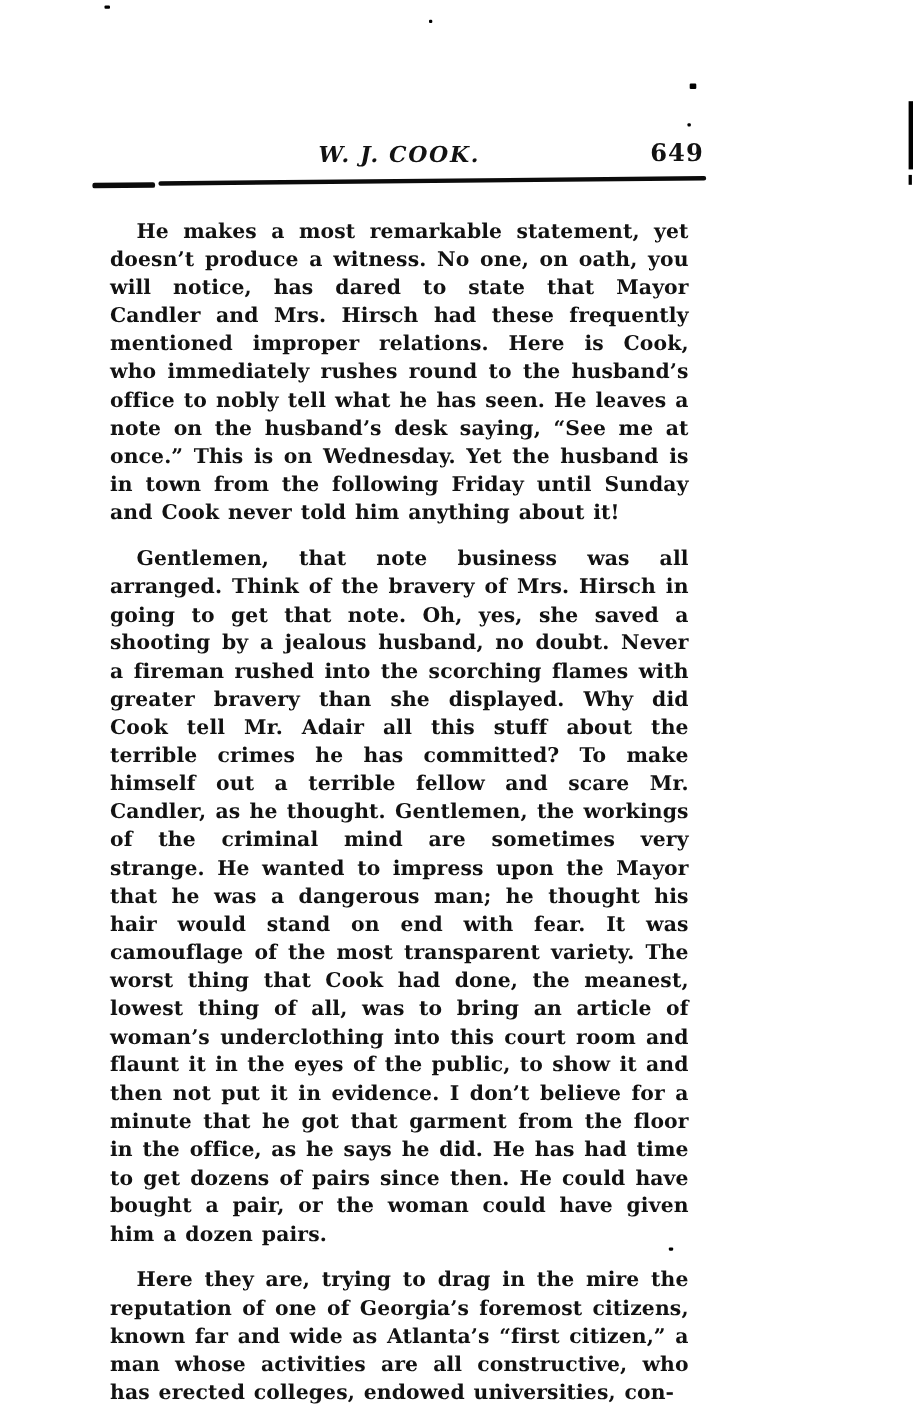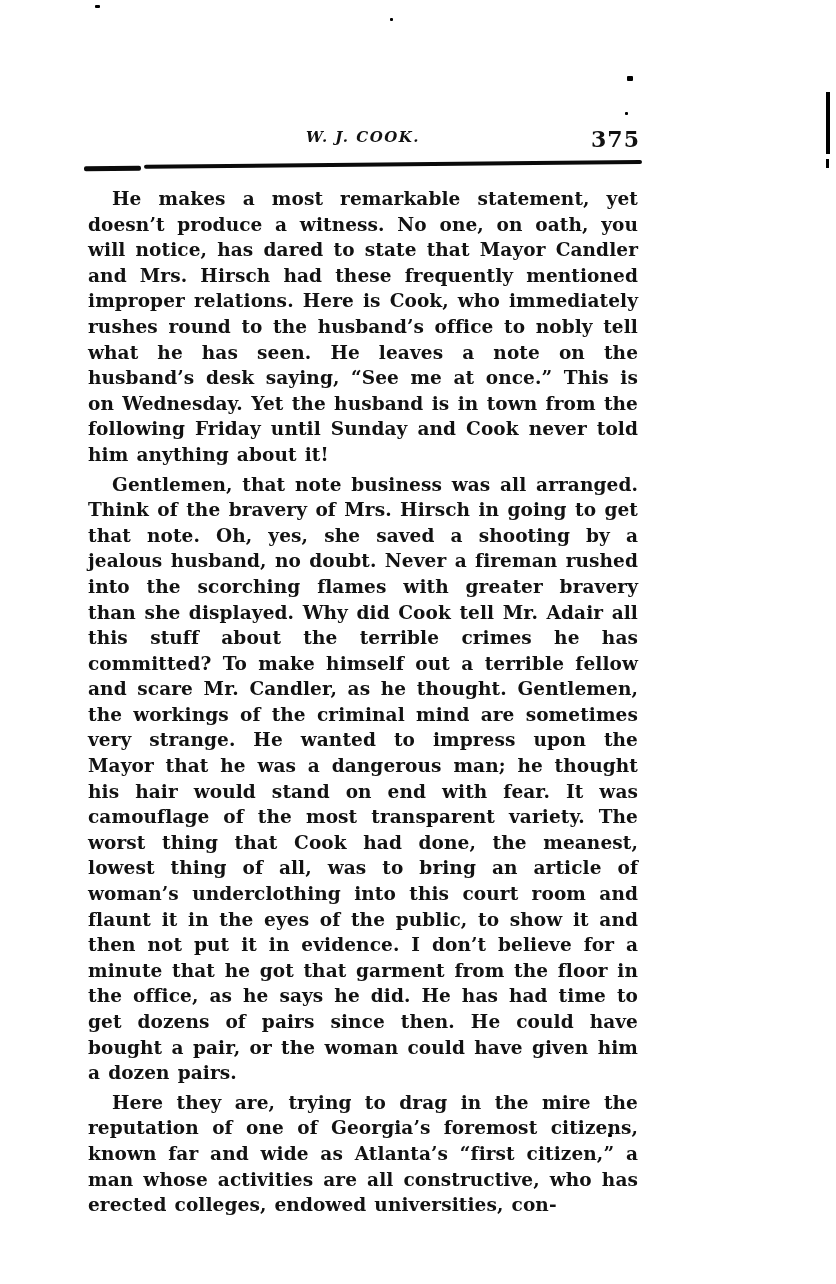--- a/index.html
+++ b/index.html
@@ -25,21 +25,21 @@
     height: 32px;
   }
   .head-title {
     position: absolute;
     left: 0;
     right: 0;
     top: 0;
     text-align: center;
     font-style: italic;
     font-weight: 700;
-    font-size: 15px;
+    font-size: 20px;
     letter-spacing: 1.5px;
     white-space: nowrap;
   }
   .head-page-number {
     position: absolute;
     right: 2px;
     top: -2px;
     font-weight: 700;
     font-size: 22px;
     letter-spacing: 1px;
@@ -67,21 +67,21 @@
     transform-origin: right center;
   }
   
   .page-body {
     position: absolute;
     left: 84px;
     top: 182px;
     width: 558px;
   }
   .para {
-    margin: 4px;
+    margin: 16px;
     font-size: 18.5px;
     font-weight: 700;
     line-height: 25.6px;
     text-align: justify;
     text-indent: 24px;
     word-spacing: 1.5px;
     letter-spacing: 0.1px;
   }
   
   .speck {
@@ -111,21 +111,21 @@
     background: #000;
   }
 </style>
 </head>
 <body>
 
 <div class="page">
 
   <div class="running-head">
     <div class="head-title">W. J. COOK.</div>
-    <div class="head-page-number">375</div>
+    <div class="head-page-number">649</div>
   </div>
 
   <div class="head-rule-left"></div>
   <div class="head-rule-main"></div>
 
   <div class="page-body">
       <p class="para">He makes a most remarkable statement, yet doesn’t produce a witness.  No one, on oath, you will notice, has dared to state that Mayor Candler and Mrs. Hirsch had these frequently mentioned improper relations.  Here is Cook, who immediately rushes round to the husband’s office to nobly tell what he has seen.  He leaves a note on the husband’s desk saying, “See me at once.”  This is on Wednesday.  Yet the husband is in town from the following Friday until Sunday and Cook never told him anything about it!</p>
       <p class="para">Gentlemen, that note business was all arranged.  Think of the bravery of Mrs. Hirsch in going to get that note.  Oh, yes, she saved a shooting by a jealous husband, no doubt.  Never a fireman rushed into the scorching flames with greater bravery than she displayed.  Why did Cook tell Mr. Adair all this stuff about the terrible crimes he has committed?  To make himself out a terrible fellow and scare Mr. Candler, as he thought.  Gentlemen, the workings of the criminal mind are sometimes very strange.  He wanted to impress upon the Mayor that he was a dangerous man; he thought his hair would stand on end with fear.  It was camouflage of the most transparent variety.  The worst thing that Cook had done, the meanest, lowest thing of all, was to bring an article of woman’s underclothing into this court room and flaunt it in the eyes of the public, to show it and then not put it in evidence.  I don’t believe for a minute that he got that garment from the floor in the office, as he says he did.  He has had time to get dozens of pairs since then.  He could have bought a pair, or the woman could have given him a dozen pairs.</p>
       <p class="para">Here they are, trying to drag in the mire the reputation of one of Georgia’s foremost citizens, known far and wide as Atlanta’s “first citizen,” a man whose activities are all constructive, who has erected colleges, endowed universities, con-</p>
     </div>

